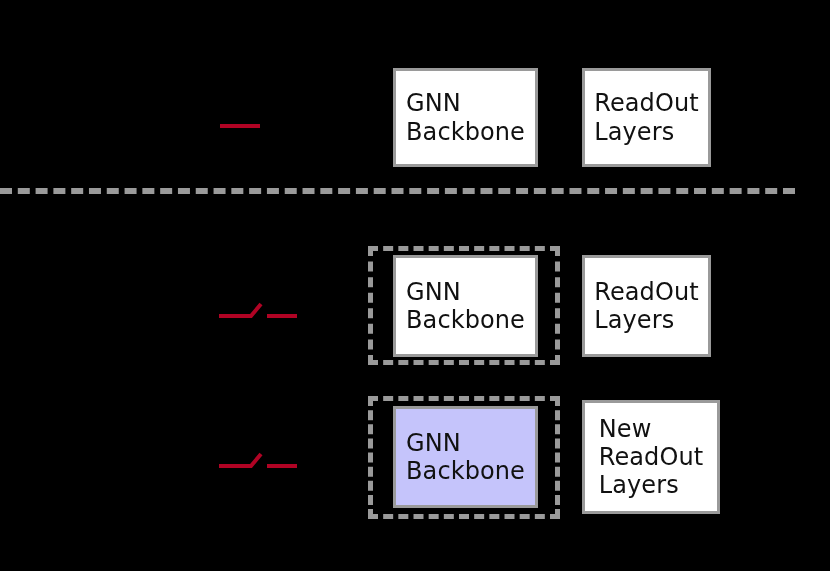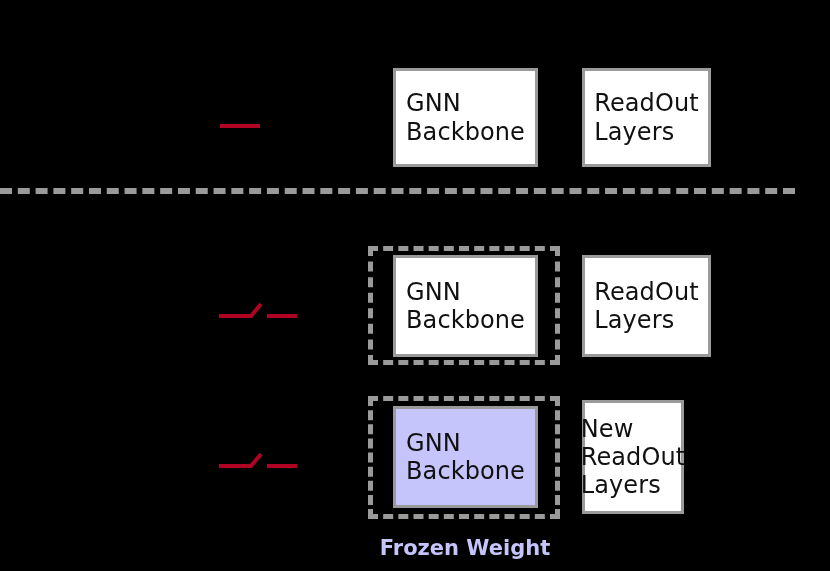--- a/index.html
+++ b/index.html
@@ -112,19 +112,18 @@
       <polyline points="4,16 36,16 46,4" fill="none" stroke="#B00324" stroke-width="4"></polyline>
       <line x1="52" y1="16" x2="82" y2="16" stroke="#B00324" stroke-width="4"></line>
     </svg>
   </div>
 
   <div class="frozen-frame" style="left:368px; top:396px; width:192px; height:123px;"></div>
 
   <div class="node-box frozen-fill" style="left:393px; top:406px; width:145px; height:102px;">GNN
 Backbone</div>
 
-  <div class="node-box" style="left:582px; top:400px; width:102px; height:114px;">New
+  <div class="node-box" style="left:582px; top:400px; width:138px; height:114px;">New
 ReadOut
 Layers</div>
 
-  <div class="caption" style="left:325px; top:536px; width:280px;">Frozen Weight</div>
 
 </div>
 
 </body></html>

